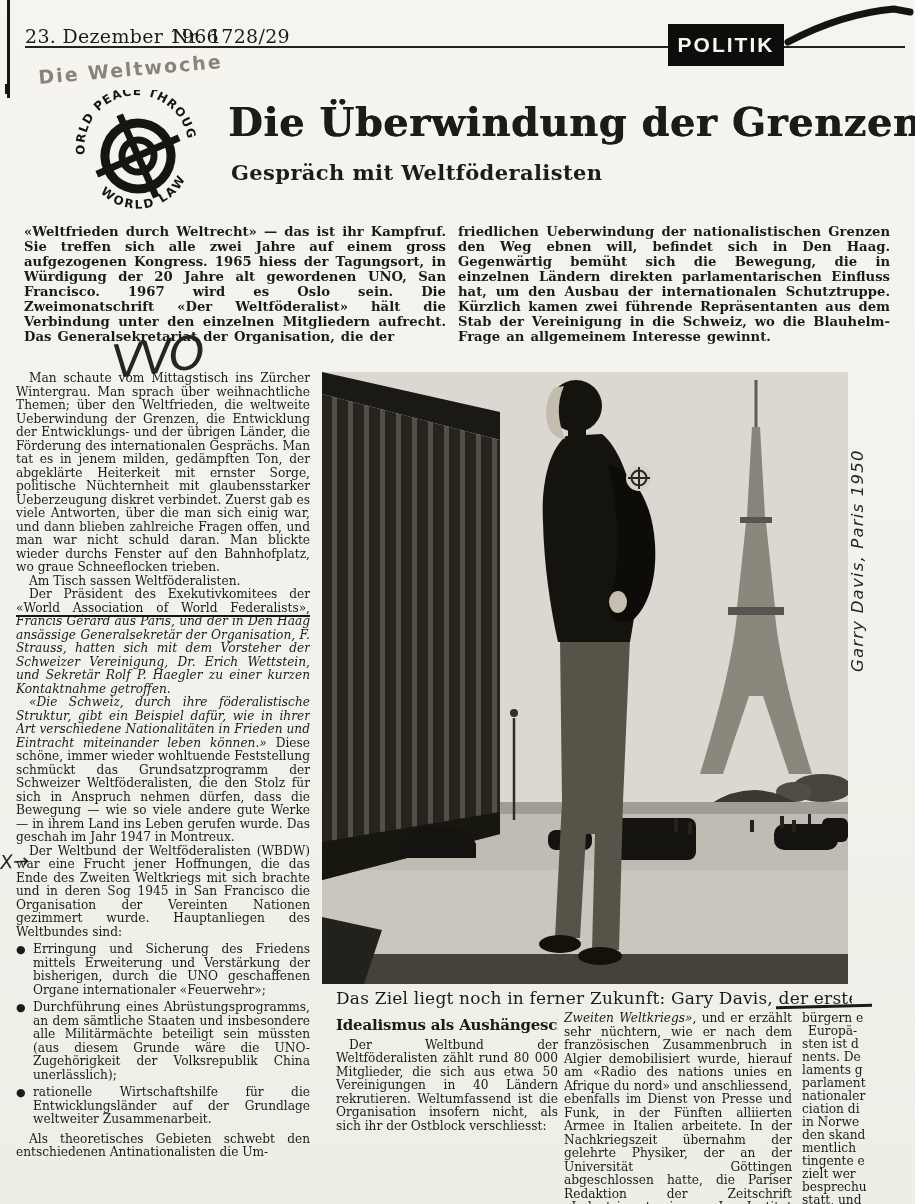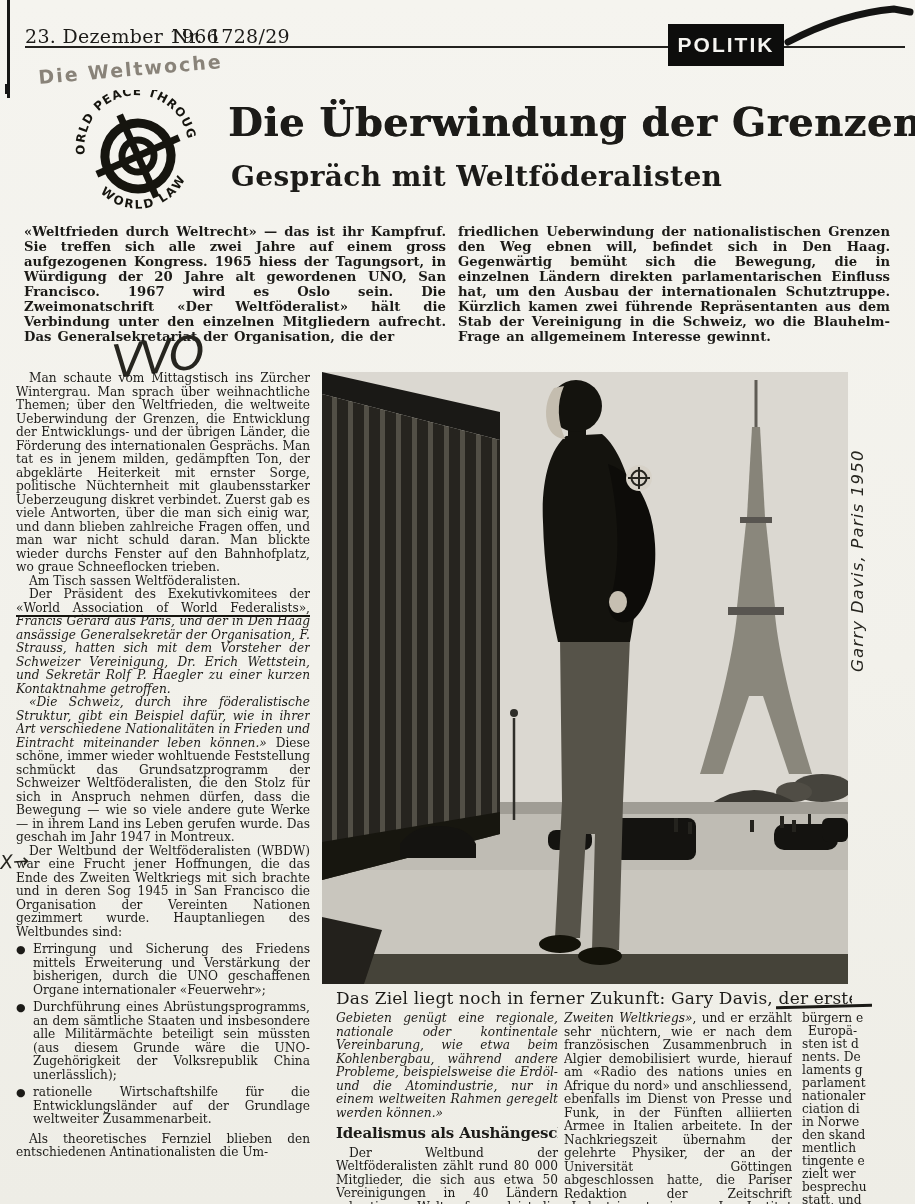--- a/index.html
+++ b/index.html
@@ -15,21 +15,21 @@
   .ind{text-indent:13px;}
   .ital{font-style:italic;}
   .pen-underline{border-bottom:2.2px solid #15140e;}
   .header-meta{font-size:19px;letter-spacing:.3px;}
   .rule{background:#23221f;height:2px;}
   .politik{background:#0d0d0c;color:#f6f5f1;font-family:"Liberation Sans",sans-serif;
     font-weight:bold;font-size:21px;letter-spacing:2px;display:flex;align-items:center;justify-content:center;}
   .stamp{font-family:"DejaVu Sans",sans-serif;font-weight:bold;font-size:19px;color:#7e776d;
     transform:rotate(-5deg);letter-spacing:2px;opacity:.9;}
   .headline{font-size:40px;font-weight:bold;letter-spacing:.5px;white-space:nowrap;text-shadow:.5px 0 0 currentColor;}
-  .subhead{font-size:28px;font-weight:bold;letter-spacing:.4px;white-space:nowrap;}
+  .subhead{font-size:21px;font-weight:bold;letter-spacing:.4px;white-space:nowrap;}
   .intro{font-size:13.2px;line-height:15px;font-weight:bold;text-align:justify;word-spacing:1.5px;}
   .hand{font-family:"DejaVu Sans",sans-serif;font-style:italic;color:#26251f;}
   .vvo{font-size:46px;letter-spacing:-3px;transform:rotate(-7deg);}
   .xmark{font-size:19px;transform:rotate(-4deg);}
   .photo-note{font-size:16.5px;letter-spacing:1.2px;transform:rotate(-90deg);transform-origin:0 0;white-space:nowrap;}
   .caption{font-size:17px;letter-spacing:.2px;white-space:nowrap;}
   .bullets{margin:4px 0 0 0;padding:0;list-style:none;}
   .bullets li{position:relative;padding-left:17px;margin-top:4px;}
   .bullets .mk{position:absolute;left:0;top:0;font-size:11px;}
   .bot-head{font-weight:bold;font-size:15px;letter-spacing:-.2px;text-align:center;white-space:nowrap;margin:7px 0 6px 0;}
@@ -88,21 +88,21 @@
     <p class="ind">Man schaute vom Mittagstisch ins Zürcher Wintergrau. Man sprach über weihnachtliche Themen; über den Weltfrieden, die weltweite Ueberwindung der Grenzen, die Entwicklung der Entwicklungs- und der übrigen Länder, die Förderung des internationalen Gesprächs. Man tat es in jenem milden, gedämpften Ton, der abgeklärte Heiterkeit mit ernster Sorge, politische Nüchternheit mit glaubensstarker Ueberzeugung diskret verbindet. Zuerst gab es viele Antworten, über die man sich einig war, und dann blieben zahlreiche Fragen offen, und man war nicht schuld daran. Man blickte wieder durchs Fenster auf den Bahnhofplatz, wo graue Schneeflocken trieben.</p>
     <p class="ind">Am Tisch sassen Weltföderalisten.</p>
     <p class="ind"><span>Der Präsident des Exekutivkomitees der </span><span class="pen-underline">«World Association of World Federalists»,</span><span class="ital"> Francis Gérard aus Paris, und der in Den Haag ansässige Generalsekretär der Organisation, F. Strauss, hatten sich mit dem Vorsteher der Schweizer Vereinigung, Dr. Erich Wettstein, und Sekretär Rolf P. Haegler zu einer kurzen Kontaktnahme getroffen.</span></p>
     <p class="ind"><span class="ital">«Die Schweiz, durch ihre föderalistische Struktur, gibt ein Beispiel dafür, wie in ihrer Art verschiedene Nationalitäten in Frieden und Eintracht miteinander leben können.»</span><span> Diese schöne, immer wieder wohltuende Feststellung schmückt das Grundsatzprogramm der Schweizer Weltföderalisten, die den Stolz für sich in Anspruch nehmen dürfen, dass die Bewegung — wie so viele andere gute Werke — in ihrem Land ins Leben gerufen wurde. Das geschah im Jahr 1947 in Montreux.</span></p>
     <p class="ind">Der Weltbund der Weltföderalisten (WBDW) war eine Frucht jener Hoffnungen, die das Ende des Zweiten Weltkriegs mit sich brachte und in deren Sog 1945 in San Francisco die Organisation der Vereinten Nationen gezimmert wurde. Hauptanliegen des Weltbundes sind:</p>
     <ul class="bullets">
       <li><span class="mk">●</span><span>Erringung und Sicherung des Friedens mittels Erweiterung und Verstärkung der bisherigen, durch die UNO geschaffenen Organe internationaler «Feuerwehr»;</span></li>
       <li><span class="mk">●</span><span>Durchführung eines Abrüstungsprogramms, an dem sämtliche Staaten und insbesondere alle Militärmächte beteiligt sein müssten (aus diesem Grunde wäre die UNO-Zugehörigkeit der Volksrepublik China unerlässlich);</span></li>
       <li><span class="mk">●</span><span>rationelle Wirtschaftshilfe für die Entwicklungsländer auf der Grundlage weltweiter Zusammenarbeit.</span></li>
     </ul>
-    <p class="ind" style="margin-top:6px;">Als theoretisches Fernziel blieben den entschiedenen Antinationalisten die Um-</p>
+    <p class="ind" style="margin-top:6px;">Als theoretisches Gebieten schwebt den entschiedenen Antinationalisten die Um-</p>
   </div>
 
   <div class="abs" style="left:322px;top:372px;width:526px;height:612px;">
     <svg width="526" height="612" viewBox="0 0 526 612">
       <defs>
         <pattern id="cols" width="16" height="12" patternUnits="userSpaceOnUse">
           <rect width="16" height="12" fill="#26241f"></rect>
           <rect x="10" width="5" height="12" fill="#524f46"></rect>
         </pattern>
       </defs>
@@ -172,21 +172,20 @@
       </g>
     </svg>
   </div>
 
   <div class="abs hand photo-note" style="left:848px;top:672px;">Garry Davis, Paris 1950</div>
 
   <div class="abs caption clip" style="left:336px;top:988px;width:516px;">Das Ziel liegt noch in ferner Zukunft: Gary Davis, der erste «Weltbürger».</div>
   <div class="abs" style="left:776px;top:1005px;width:96px;height:2.5px;background:#1b1a16;transform:rotate(-1.5deg);"></div>
 
   <div class="abs body-text clip" style="left:336px;top:1012px;width:222px;height:192px;">
-    <p class="ital">Gebieten genügt eine regionale, nationale oder kontinentale Vereinbarung, wie etwa beim Kohlenbergbau, während andere Probleme, beispielsweise die Erdöl- und die Atomindustrie, nur in einem weltweiten Rahmen geregelt werden können.»</p>
     <div class="bot-head">Idealismus als Aushängeschild?</div>
     <p class="ind"><span>Der Weltbund der Weltföderalisten zählt rund 80 000 Mitglieder, die sich aus etwa 50 Vereinigungen in 40 Ländern rekrutieren. Weltumfassend ist die Organisation insofern nicht, als sich ihr der Ostblock verschliesst: </span></p>
   </div>
 
   <div class="abs body-text clip" style="left:564px;top:1012px;width:228px;height:192px;">
     <p><span class="ital">Zweiten Weltkriegs»</span><span>, und er erzählt sehr nüchtern, wie er nach dem französischen Zusammenbruch in Algier demobilisiert wurde, hierauf am «Radio des nations unies en Afrique du nord» und anschliessend, ebenfalls im Dienst von Presse und Funk, in der Fünften alliierten Armee in Italien arbeitete. In der Nachkriegszeit übernahm der gelehrte Physiker, der an der Universität Göttingen abgeschlossen hatte, die Pariser Redaktion der Zeitschrift «Industries atomiques». Im «Institut des hautes études internationales» in Nizza liest er über «les sciences exactes et la philosophie». Gérard ist Mitglied der</span></p>
   </div>
 
   <div class="abs smallcol clip" style="left:802px;top:1012px;width:112px;height:192px;">bürgern e
  Europä-

